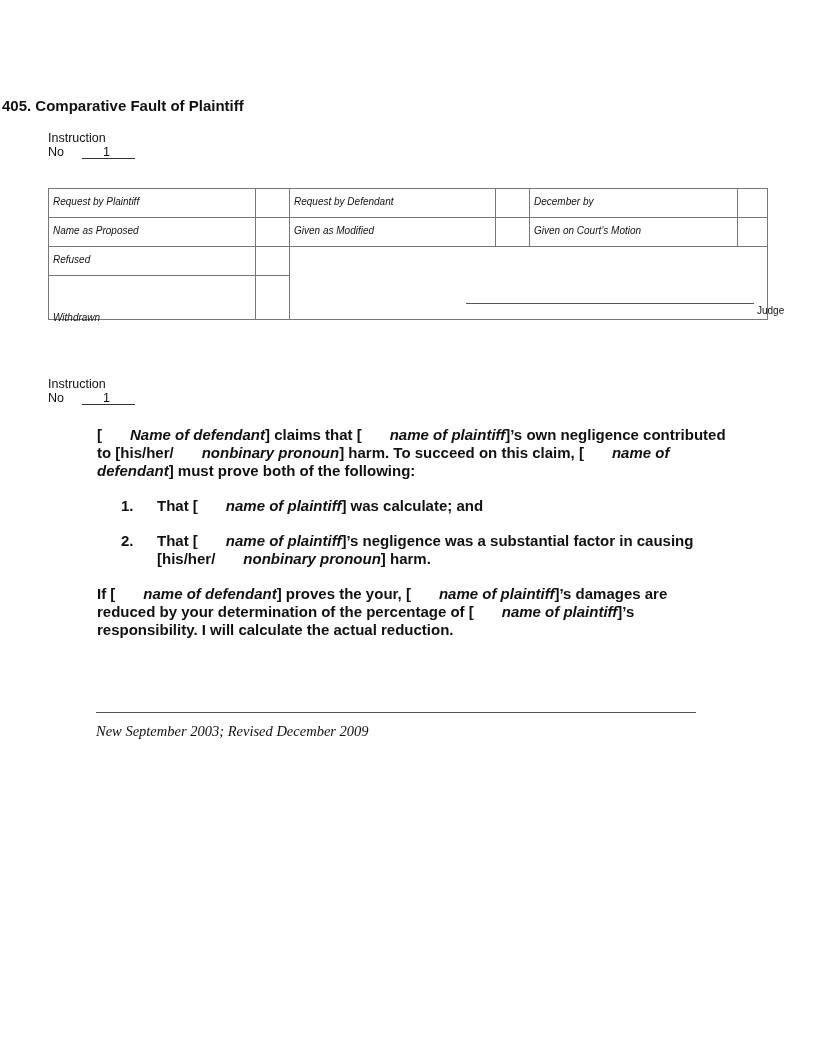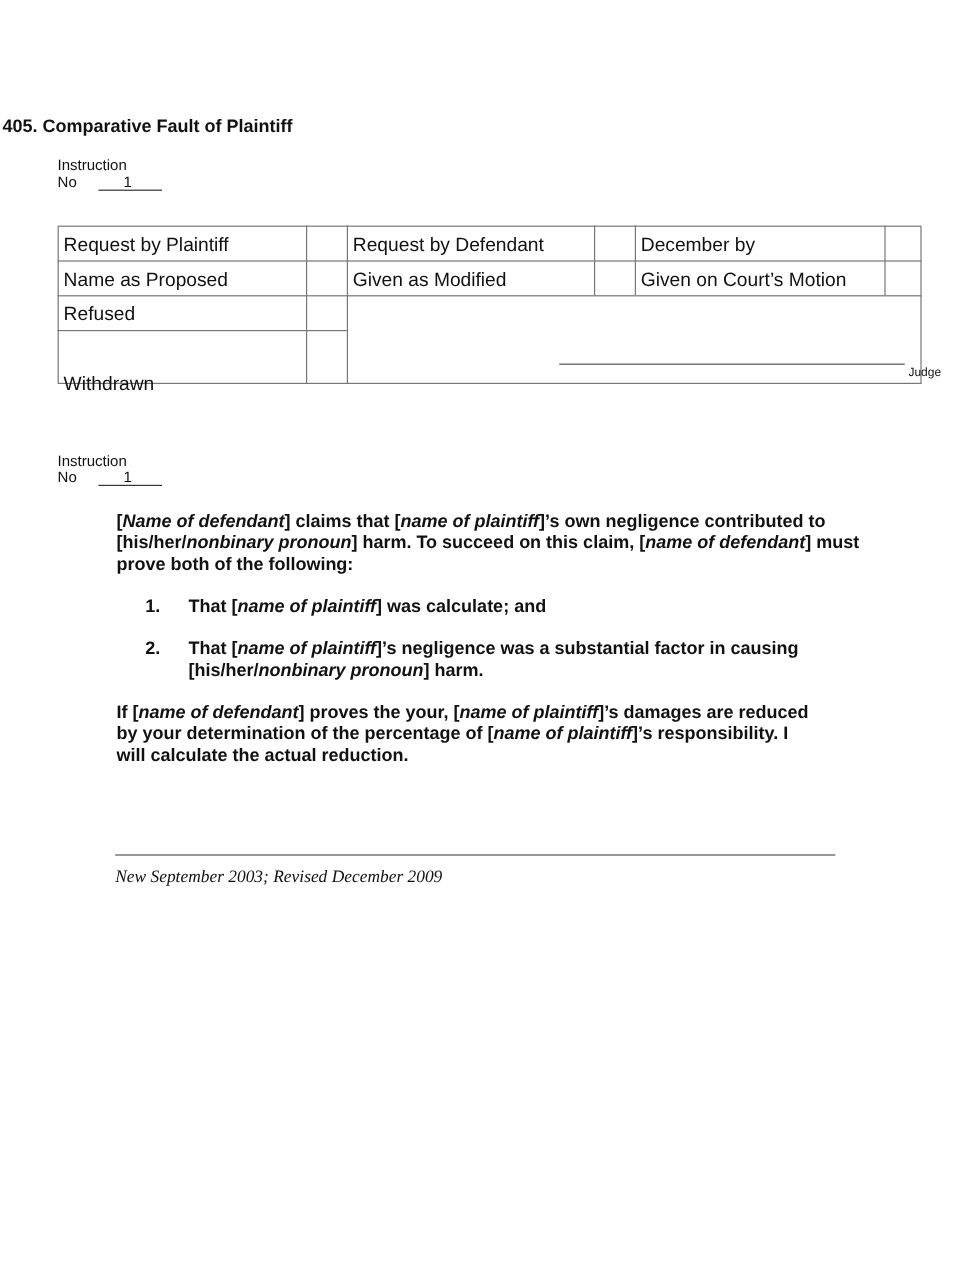--- a/index.html
+++ b/index.html
@@ -8,31 +8,31 @@
   .title { left:0; width:816px; top:97px; text-align:left; font-weight:bold; font-size:15px; }
   .title span { position:relative; left:2px; }
   .instr { font-size:12.5px; line-height:14px; }
   .instr .no-line { display:inline-block; width:53px; border-bottom:1px solid #333; text-align:center; margin-left:18px; height:13px; line-height:14px; }
   .instr .no-line span { position:relative; left:-2px; }
 
   
   .grid-box { left:48px; top:188px; width:720px; height:132px; border:1px solid #777; box-sizing:border-box; }
   .vline { position:absolute; width:1px; background:#777; }
   .hline { position:absolute; height:1px; background:#777; }
-  .cell-label { position:absolute; font-size:16px; color:#111; }
+  .cell-label { position:absolute; font-size:10px; color:#111;font-style:italic; }
   .judge-line { position:absolute; left:466px; top:303px; width:288px; height:1px; background:#555; }
   .judge-label { position:absolute; left:724px; top:305px; font-size:10px;margin-left:33px; }
 
   .body-text { left:97px; width:640px; font-weight:bold; font-size:15px; line-height:18px; }
   .item { position:absolute; font-weight:bold; font-size:15px; line-height:18px; }
   .item .num { position:absolute; left:0; }
   .item .txt { position:absolute; left:36px; width:560px; }
   .rule { left:96px; top:712px; width:600px; height:1px; background:#555; }
   .history { left:96px; top:723px; font-family:"Liberation Serif", serif; font-style:italic; font-size:14.5px; }
-  i { font-style:italic; }
+  i { font-style:italic;margin-left:28px; }
 </style>
 </head>
 <body>
 
 <div class="abs title"><span>405. Comparative Fault of Plaintiff</span></div>
 
 <div class="abs instr" style="left:48px; top:131px;">
   <div>Instruction</div>
   <div><span>No</span><span class="no-line"><span>1</span></span></div>
 </div>

